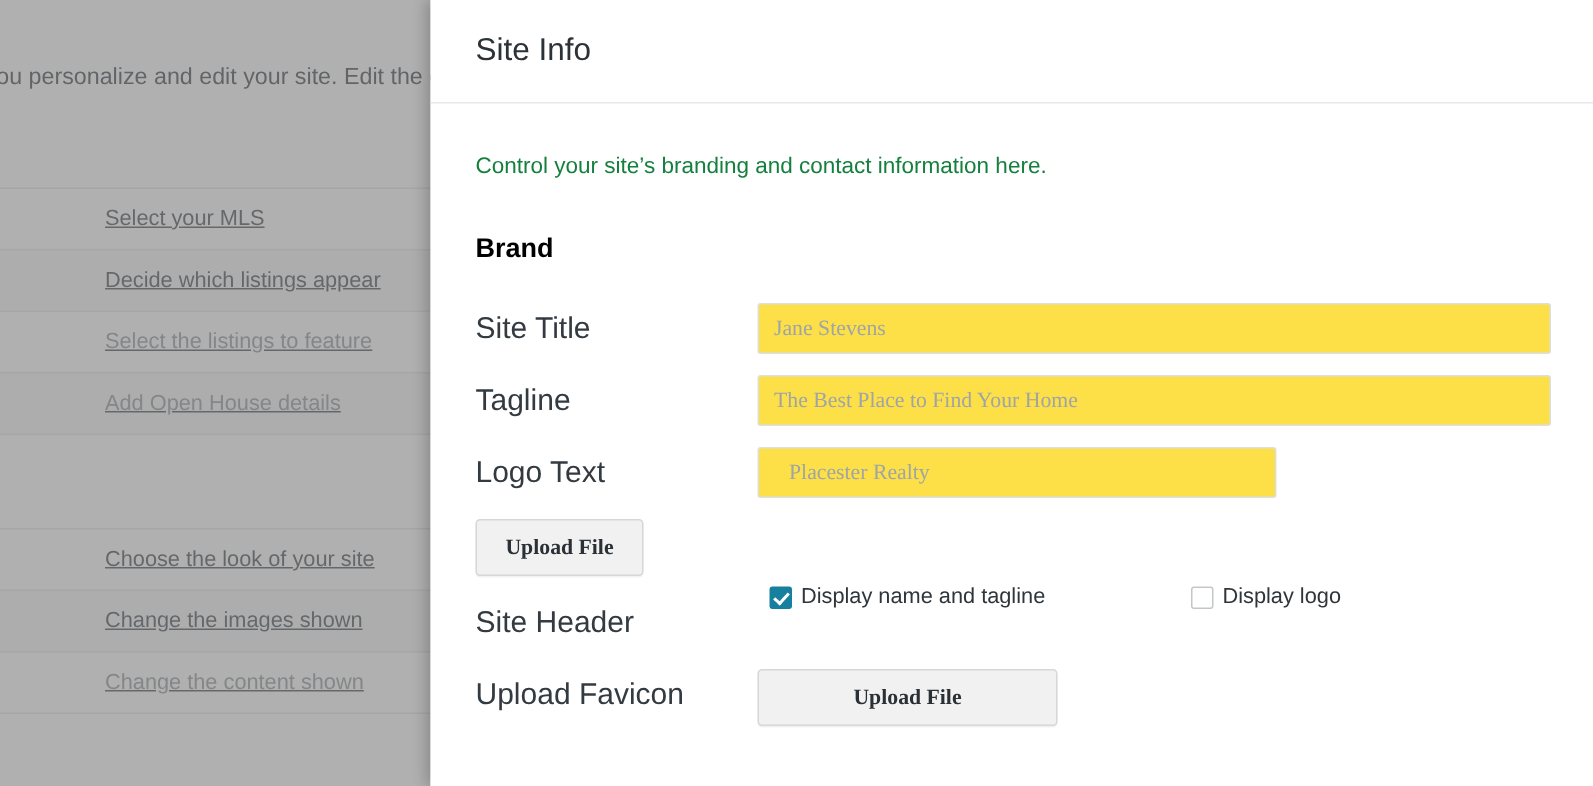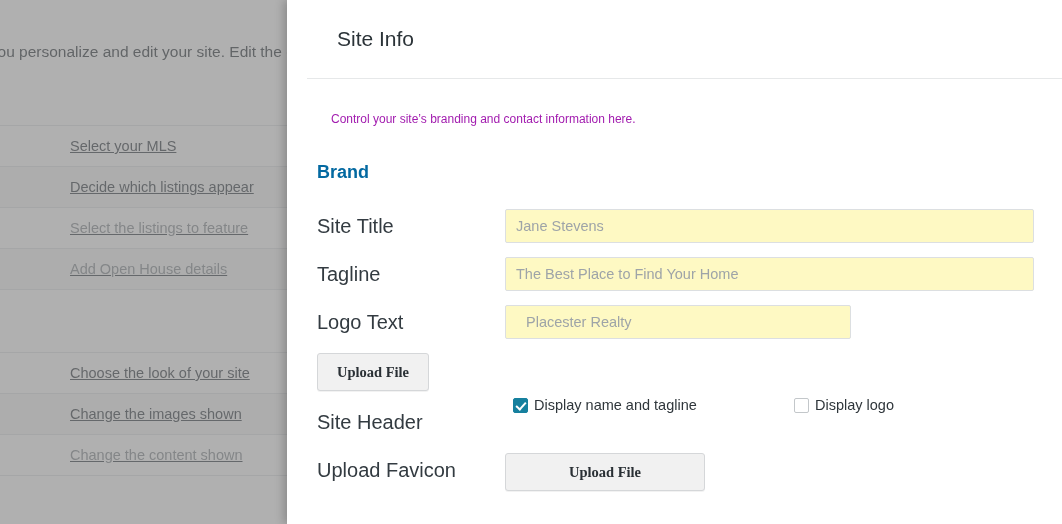--- a/index.html
+++ b/index.html
@@ -79,45 +79,43 @@
     position: absolute;
     left: 287px;
     top: 0;
     width: 775px;
     height: 524px;
     background: #ffffff;
     box-shadow: -3px 0 9px rgba(0,0,0,0.22);
     overflow: hidden;
   }
   .panel-header {
-    height: 79px;
+    height: 69px;
     border-bottom: 1px solid #e6e8e9;
     box-sizing: border-box;
     display: flex;
     align-items: center;
-    margin-left: 20px;
   }
   .panel-title {
     font-size: 21px;
     color: #2b3338;
     padding-left: 30px;
     font-weight: normal;
     margin: 0;
   }
   .panel-body { padding: 0 30px; }
   .panel-desc {
-    font-size: 12px;
-    color: #a21caf;
+    font-size: 15px;
+    color: #15803d;
     padding-top: 33px;
-    margin-left: 14px;
   }
   .brand-head {
     font-size: 18px;
     font-weight: bold;
-    color: #0369a1;
+    color: #000000;
     margin: 0;
     padding-top: 36px;
   }
 
   
   .form { padding-top: 26px; }
   .row {
     display: flex;
     align-items: flex-start;
     margin-bottom: 14px;
@@ -134,22 +132,22 @@
     flex: 1 1 auto;
     display: flex;
     align-items: center;
     position: relative;
   }
   .txt {
     box-sizing: border-box;
     height: 34px;
     border: 1px solid #dcdfe1;
     border-radius: 2px;
-    background: #fef9c3;
-    font-family: Liberation Sans, sans-serif;
+    background: #fde047;
+    font-family: Liberation Serif, serif;
     font-size: 14.5px;
     color: #34393d;
     padding: 0 10px;
     outline: none;
   }
   .txt::placeholder { color: #9ea4a8; }
   .txt-wide { width: 529px; }
   .txt-mid  { width: 346px; padding-left: 20px; }
 
   .btn-upload {

